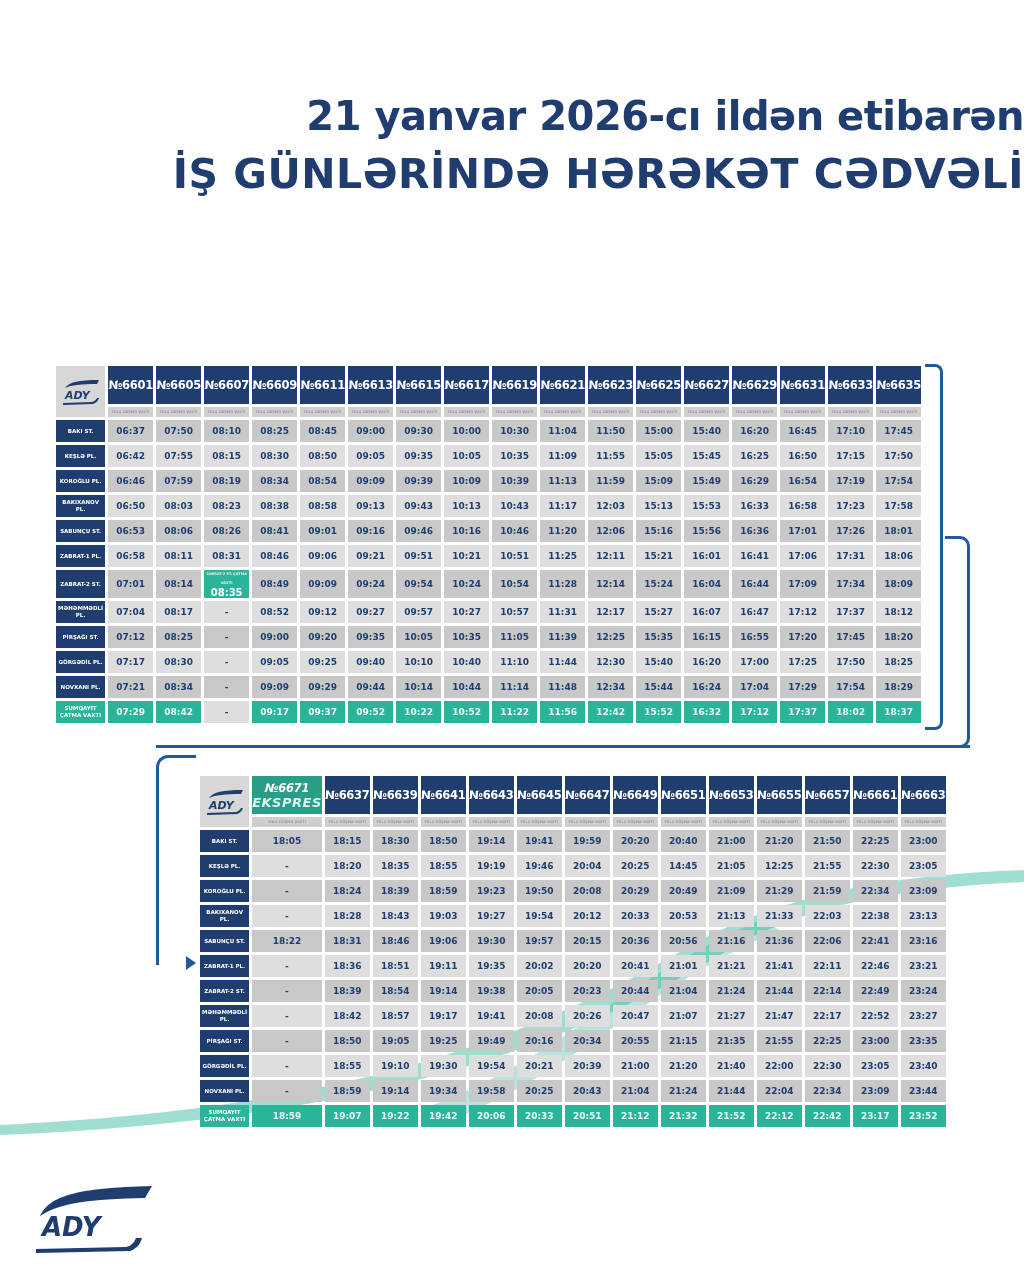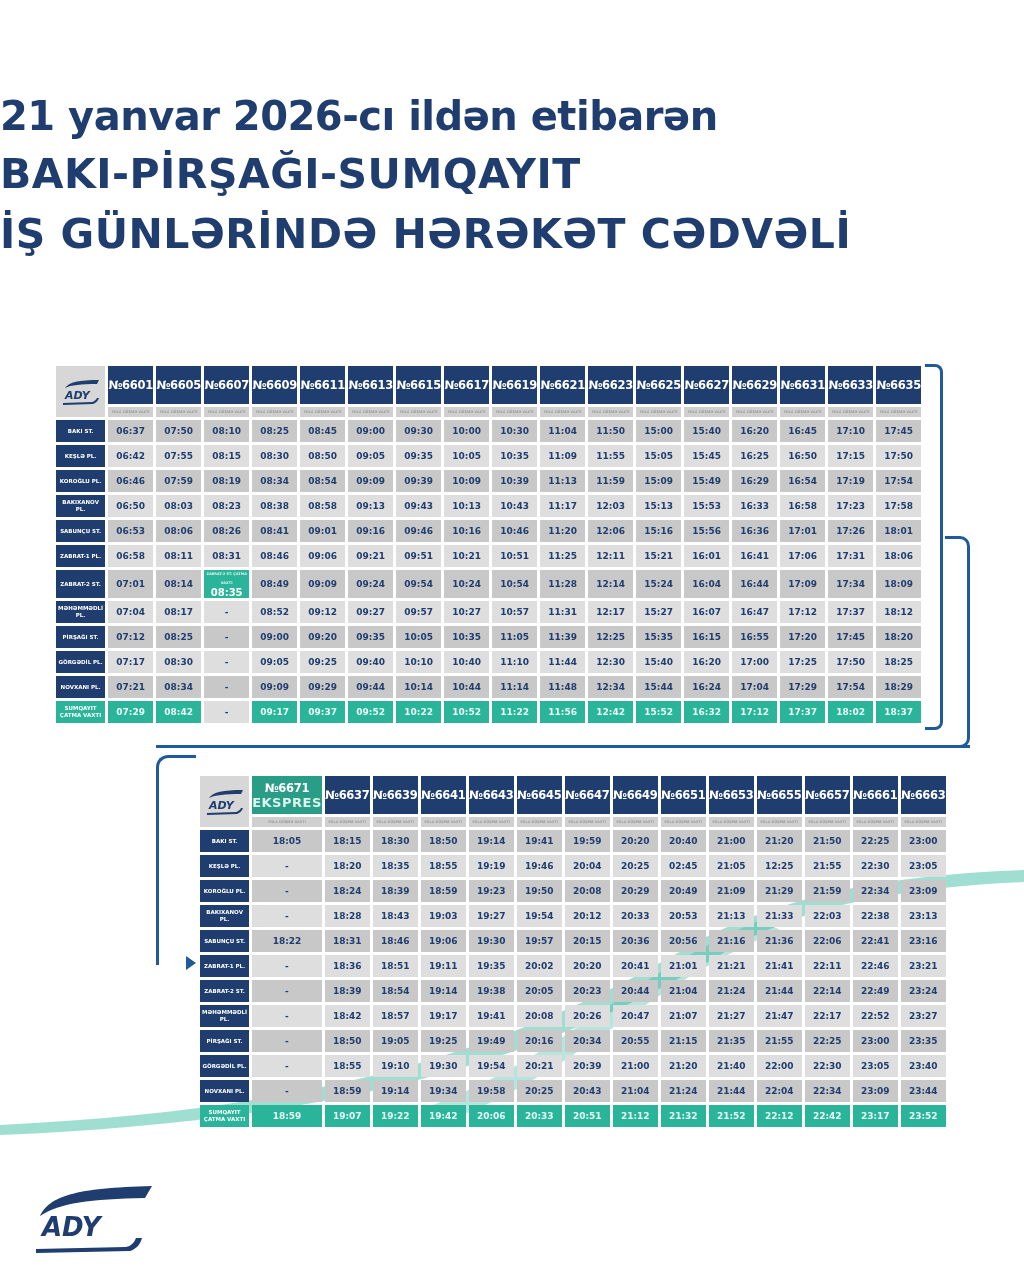--- a/index.html
+++ b/index.html
@@ -1,26 +1,26 @@
 <!DOCTYPE html>
 <html><head>
 <meta charset="utf-8">
 <style>
   * { box-sizing: border-box; margin: 0; padding: 0; }
   html, body { width: 1024px; height: 1280px; background: #ffffff; overflow: hidden; }
   body { position: relative; font-family: "DejaVu Sans", sans-serif; color: #1f3d6e; }
 
-  .title { position: absolute; left: 0; top: 88px; width: 1024px; text-align: left; color: #1f3d6e; }
+  .title { position: absolute; left: 0; top: 88px; width: 1024px; text-align: right; color: #1f3d6e; }
   .title .l1 { font-size: 40px; font-weight: bold; line-height: 56px; letter-spacing: -0.5px; }
   .title .l2 { font-size: 41px; font-weight: bold; line-height: 60px; letter-spacing: 0.5px; }
 
   .tbl { position: absolute; border-collapse: separate; border-spacing: 3px; }
   .tbl td, .tbl th { text-align: center; vertical-align: middle; font-family: "DejaVu Sans", sans-serif; }
   .tbl th.train { background: #1f3d6e; color: #fff; font-size: 11.5px; font-weight: bold; height: 38px; width: 45px; letter-spacing: -0.3px; margin-top: 47px; }
-  .tbl th.train.express { background: #2a9d86; }
+  .tbl th.train.express { background: #2a9d86; font-style: italic; }
   .tbl th.train .sub { display: block; font-size: 13px; letter-spacing: 0.5px; color: #dff5ef; }
   .tbl td.sublbl { background: #cfcfcf; font-size: 3.5px; color: #777; height: 10px; letter-spacing: 0.2px; }
   .tbl td.logo-cell { background: #d7d7d7; }
   .tbl td.station { background: #1f3d6e; color: #fff; font-size: 5.5px; font-weight: bold; width: 45px; height: 22px; line-height: 7px; padding: 0 2px; }
   .tbl td.station.arrival { background: #2ab59a; }
   .tbl td.time { font-size: 9px; font-weight: bold; color: #1f3d6e; height: 22px; }
   .tbl tr.odd td.time { background: #c8c8c8; }
   .tbl tr.even td.time { background: #dedede; }
   .tbl tr.arr td.time { background: #2ab59a; color: #e9fbf6; }
   .tbl tr.arr td.time.dash { background: #dedede; color: #1f3d6e; }
@@ -35,21 +35,20 @@
   .logo-svg { display: block; margin: 0 auto; }
 
   .bottom-logo { position: absolute; left: 30px; top: 1178px; width: 130px; height: 80px; }
   .teal-swoosh { position: absolute; pointer-events: none; }
 </style>
 </head>
 <body>
 
 <div class="title">
   <div class="l1">21 yanvar 2026-cı ildən etibarən</div>
-  <div class="l2">BAKI-PİRŞAĞI-SUMQAYIT</div>
   <div class="l2">İŞ GÜNLƏRİNDƏ HƏRƏKƏT CƏDVƏLİ</div>
 </div>
 
 <svg class="teal-swoosh" style="left:0;top:860px" width="1024" height="280" viewBox="0 0 1024 280">
   <path d="M0 265 C 300 250, 500 200, 700 80 C 800 30, 900 15, 1024 10 L1024 22 C 900 28, 800 45, 720 95 C 520 215, 300 262, 0 275 Z" fill="#2ab59a" opacity="0.45"></path>
   <path d="M420 250 C 560 200, 620 120, 760 60 L 780 70 C 640 130, 580 210, 450 260 Z" fill="#2ab59a" opacity="0.35"></path>
 </svg>
 
 <div class="connector" style="left:925px;top:364px;width:18px;height:366px;border-left:none;border-radius:0 8px 8px 0;"></div>
 <div class="connector" style="left:945px;top:536px;width:25px;height:212px;border-left:none;border-radius:0 10px 10px 0;"></div>
@@ -412,21 +411,21 @@
       <tr class="even">
         <td class="station">KEŞLƏ PL.</td>
         <td class="time dash">-</td>
         <td class="time">18:20</td>
         <td class="time">18:35</td>
         <td class="time">18:55</td>
         <td class="time">19:19</td>
         <td class="time">19:46</td>
         <td class="time">20:04</td>
         <td class="time">20:25</td>
-        <td class="time">02:45</td>
+        <td class="time">14:45</td>
         <td class="time">21:05</td>
         <td class="time">12:25</td>
         <td class="time">21:55</td>
         <td class="time">22:30</td>
         <td class="time">23:05</td>
       </tr>
       <tr class="odd">
         <td class="station">KOROĞLU PL.</td>
         <td class="time dash">-</td>
         <td class="time">18:24</td>

